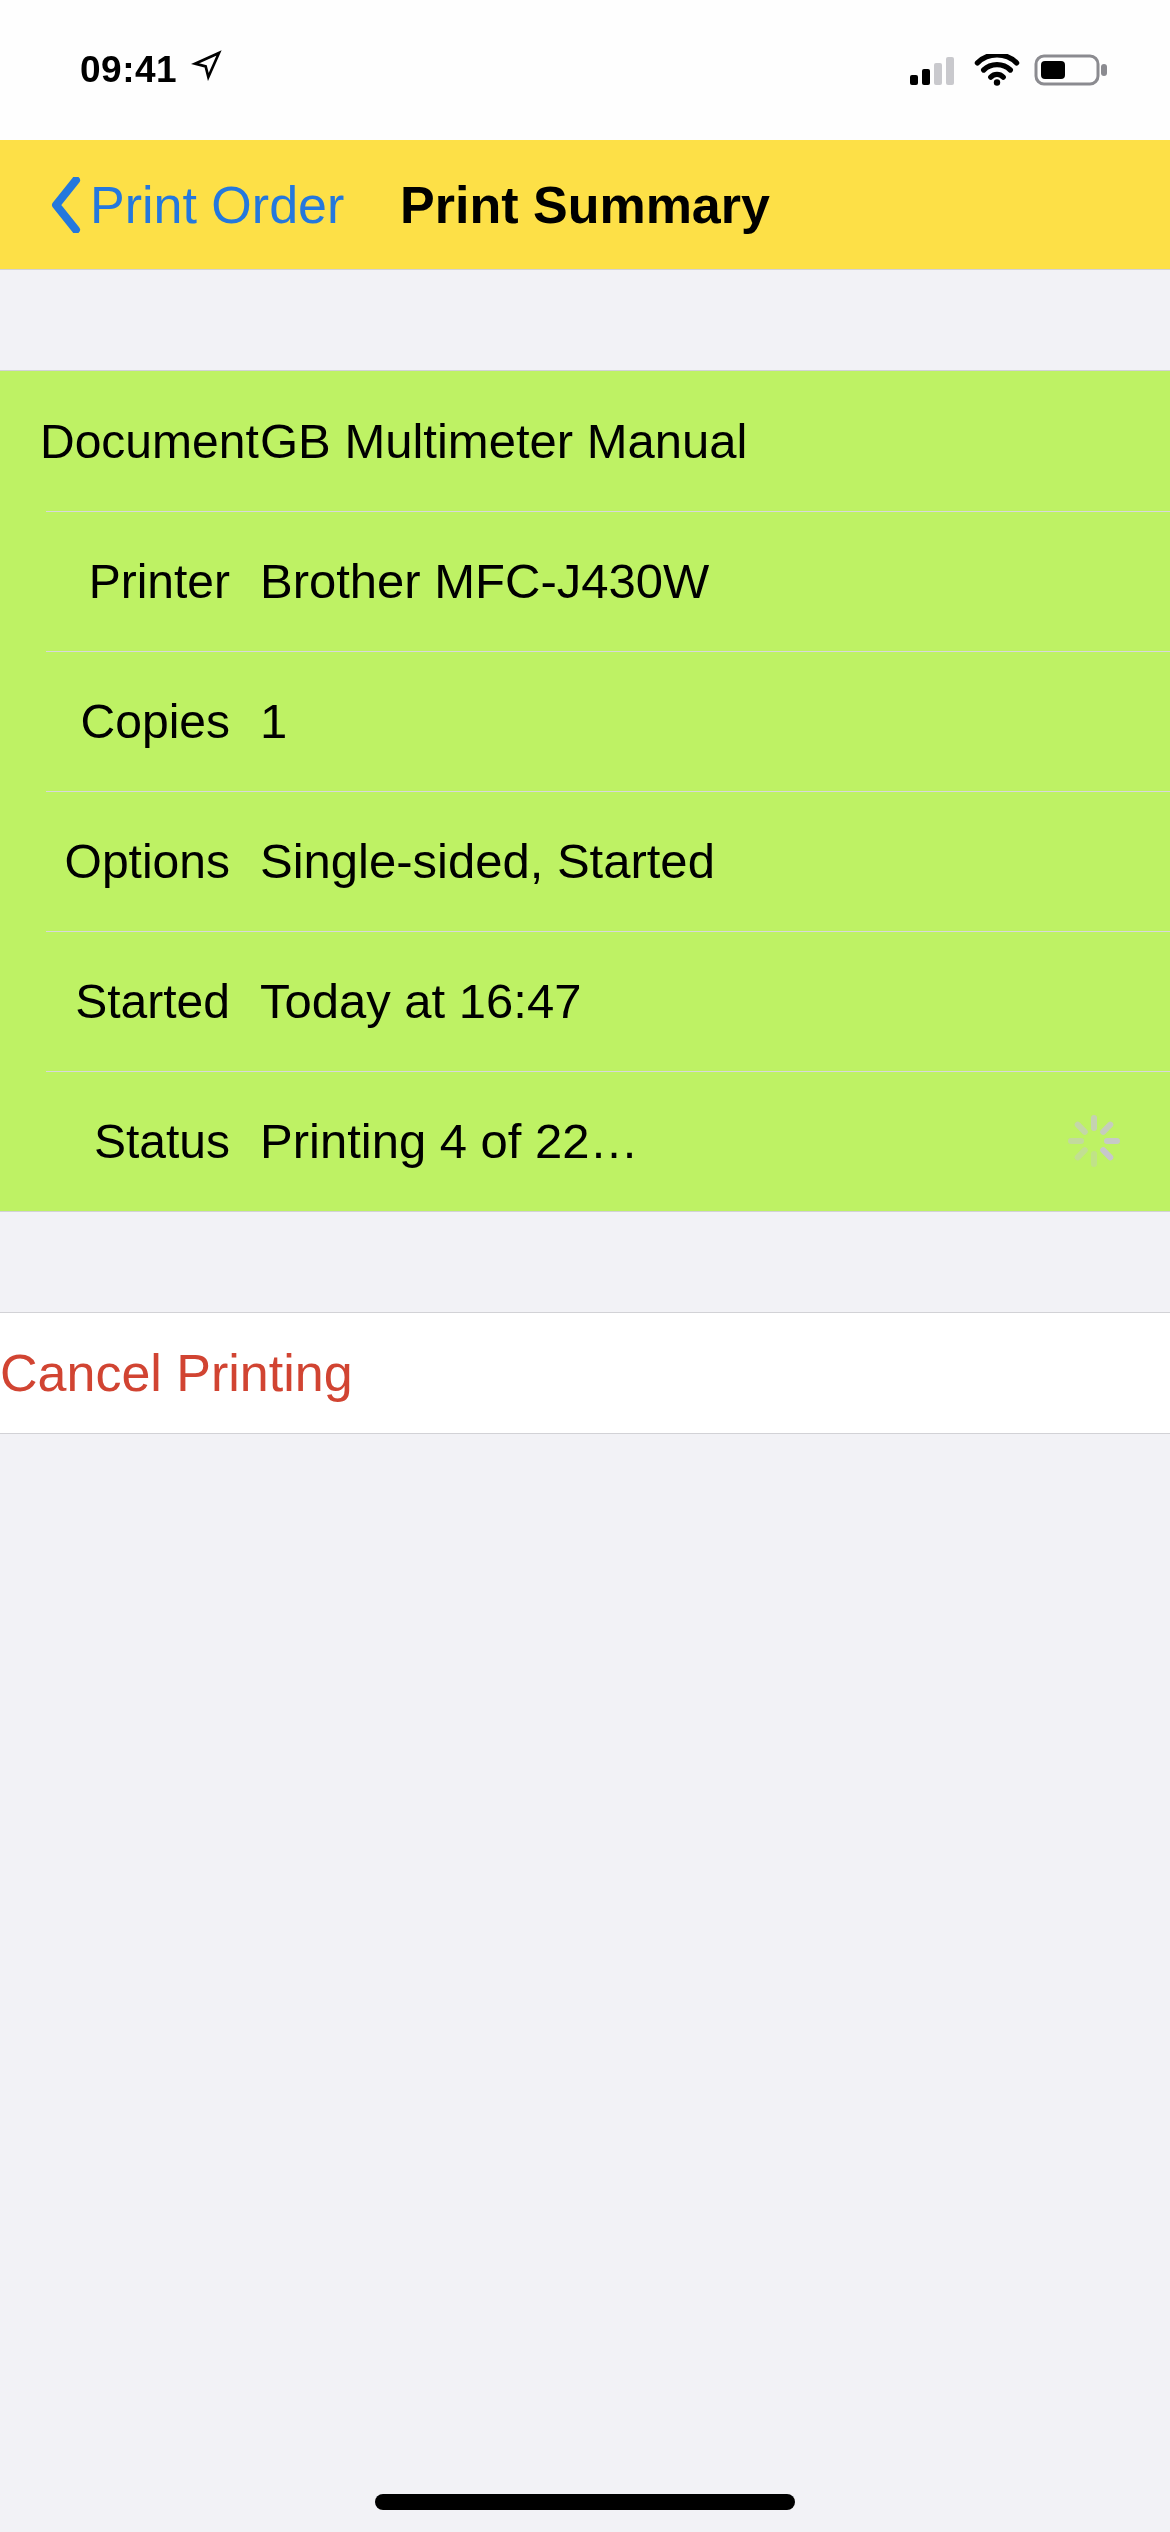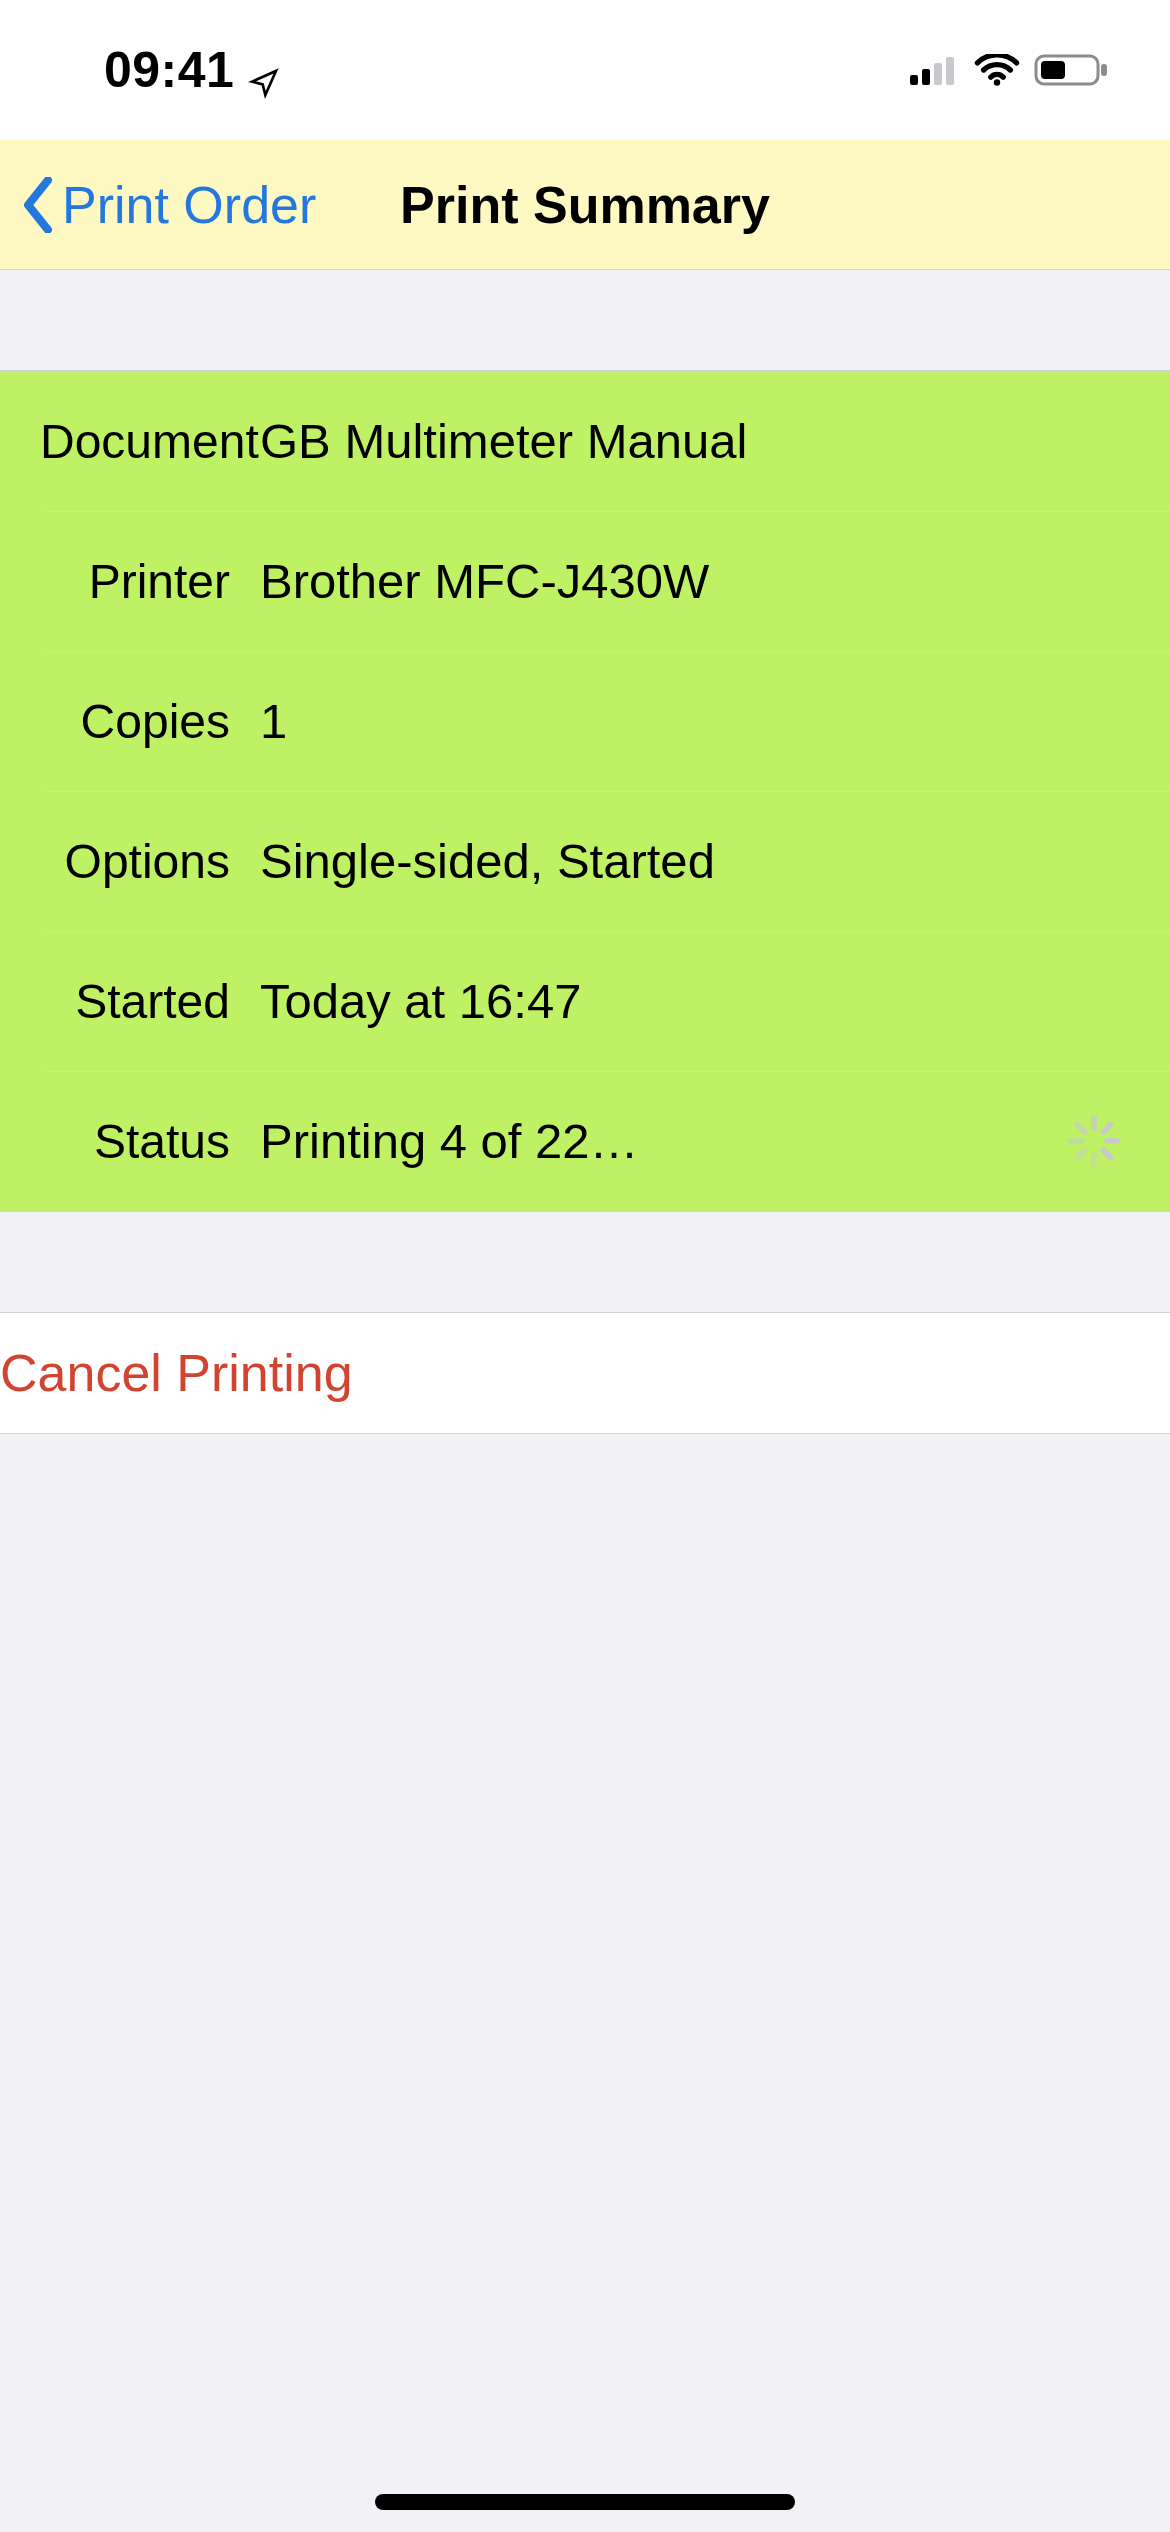--- a/index.html
+++ b/index.html
@@ -22,43 +22,43 @@
   .status-bar {
     height: 140px;
     background: #fefefe;
     display: flex;
     align-items: center;
     justify-content: space-between;
     padding: 0 60px 0 80px;
   }
   .status-left {
     display: flex;
-    align-items: flex-end;
+    align-items: flex-start;
     gap: 14px;
-    font-size: 50px;
+    font-size: 37px;
     font-weight: 600;
     letter-spacing: 0.5px;
-    margin-left: 24px;
   }
   .status-right {
     display: flex;
     align-items: center;
     gap: 14px;
   }
   .location-icon svg { display: block; }
   .signal-icon, .wifi-icon, .battery-icon { display: inline-flex; align-items: center; }
 
   
   .nav-bar {
     height: 130px;
-    background: #fef9c3;
+    background: #fde047;
     display: flex;
     align-items: center;
     border-bottom: 1px solid #d2d2d6;
     position: relative;
+    padding-left: 28px;
   }
   .back-button {
     display: flex;
     align-items: center;
     padding-left: 20px;
     color: #2478dd;
     font-size: 52px;
     font-weight: 400;
     gap: 6px;
     cursor: pointer;

